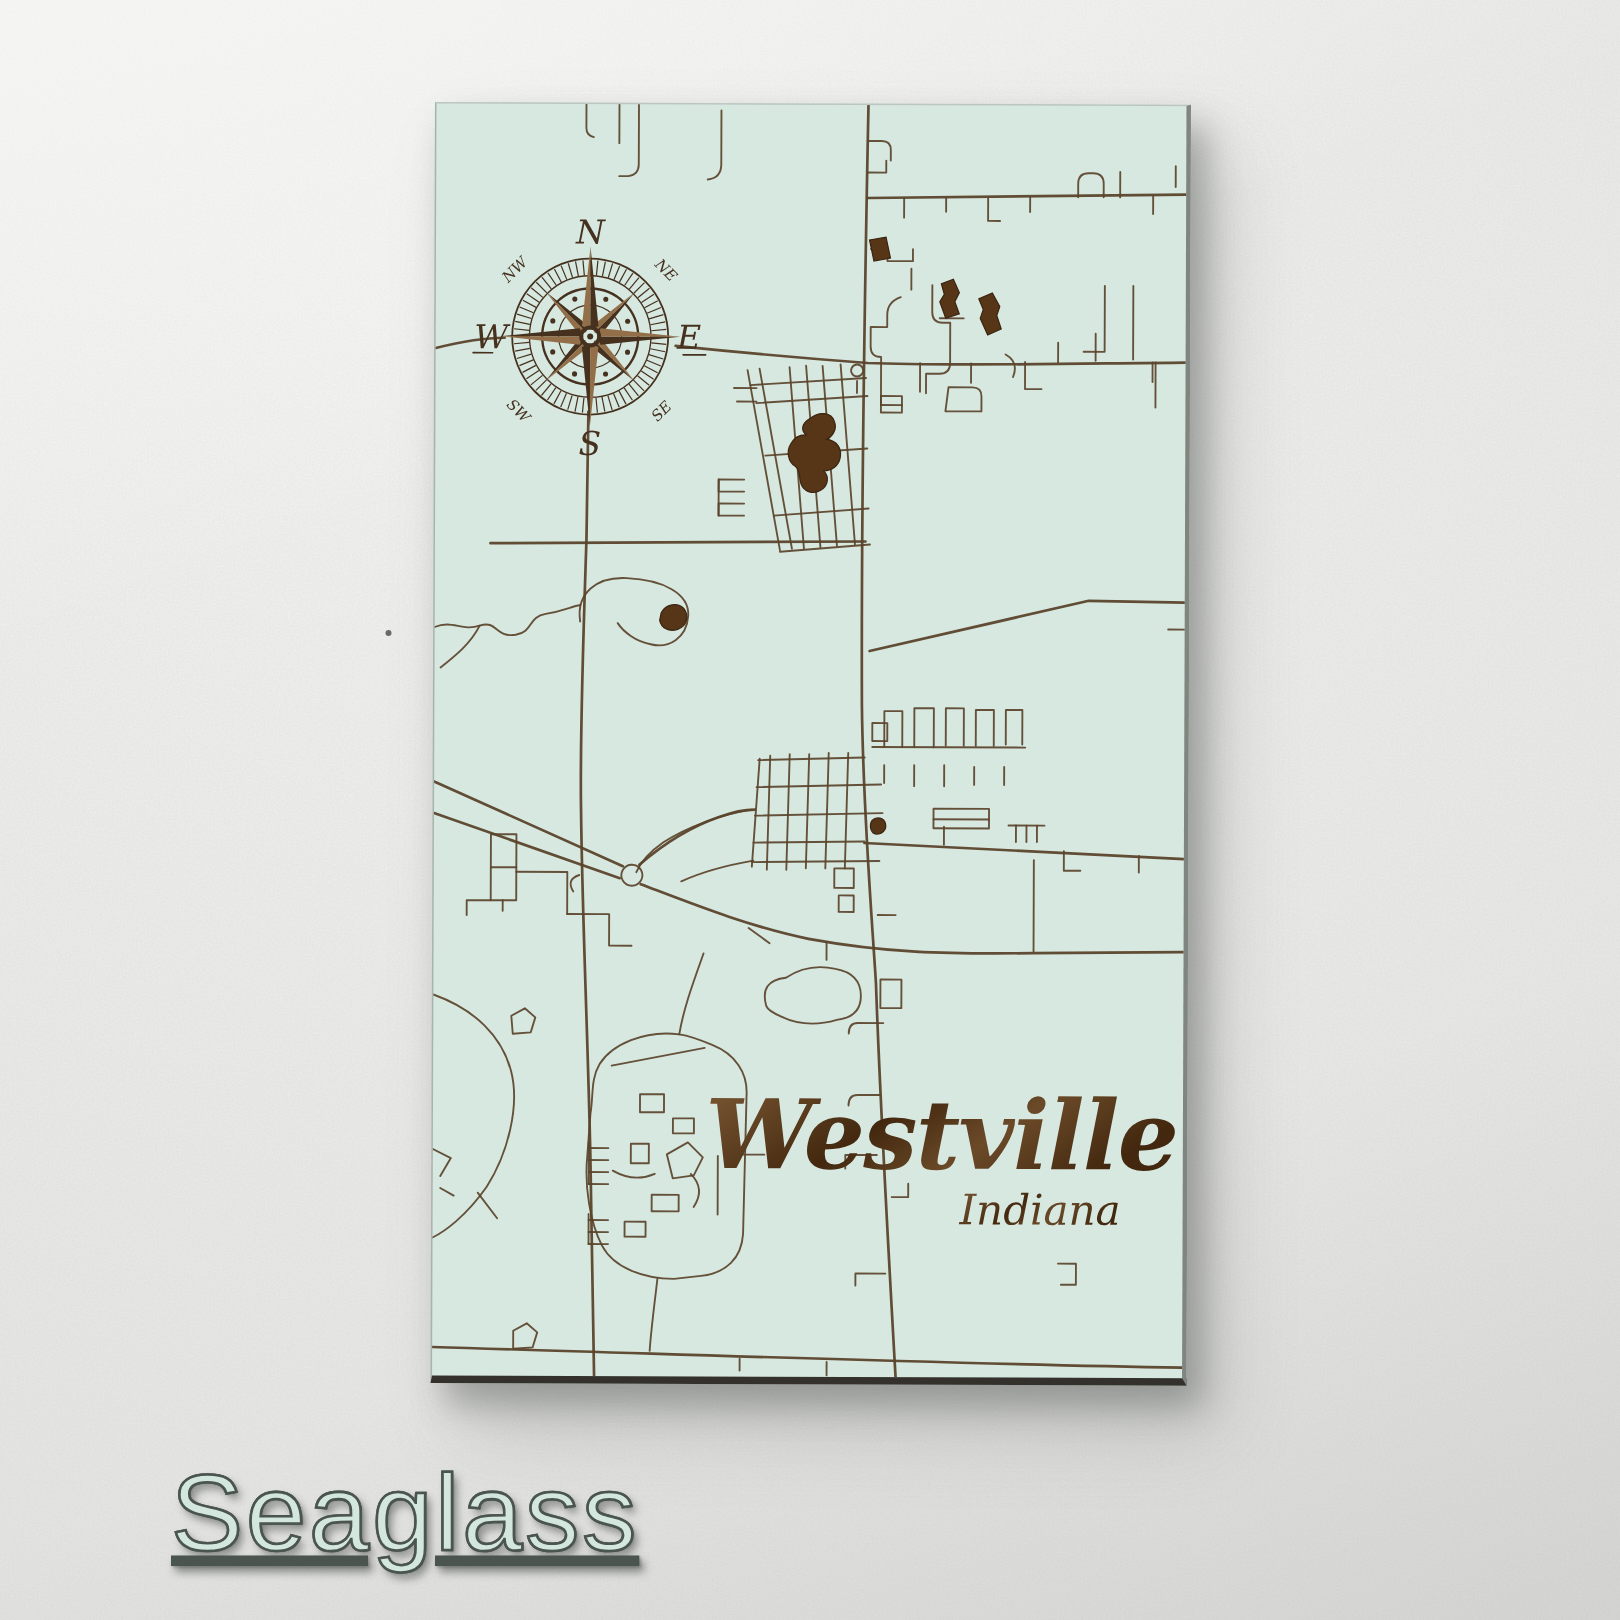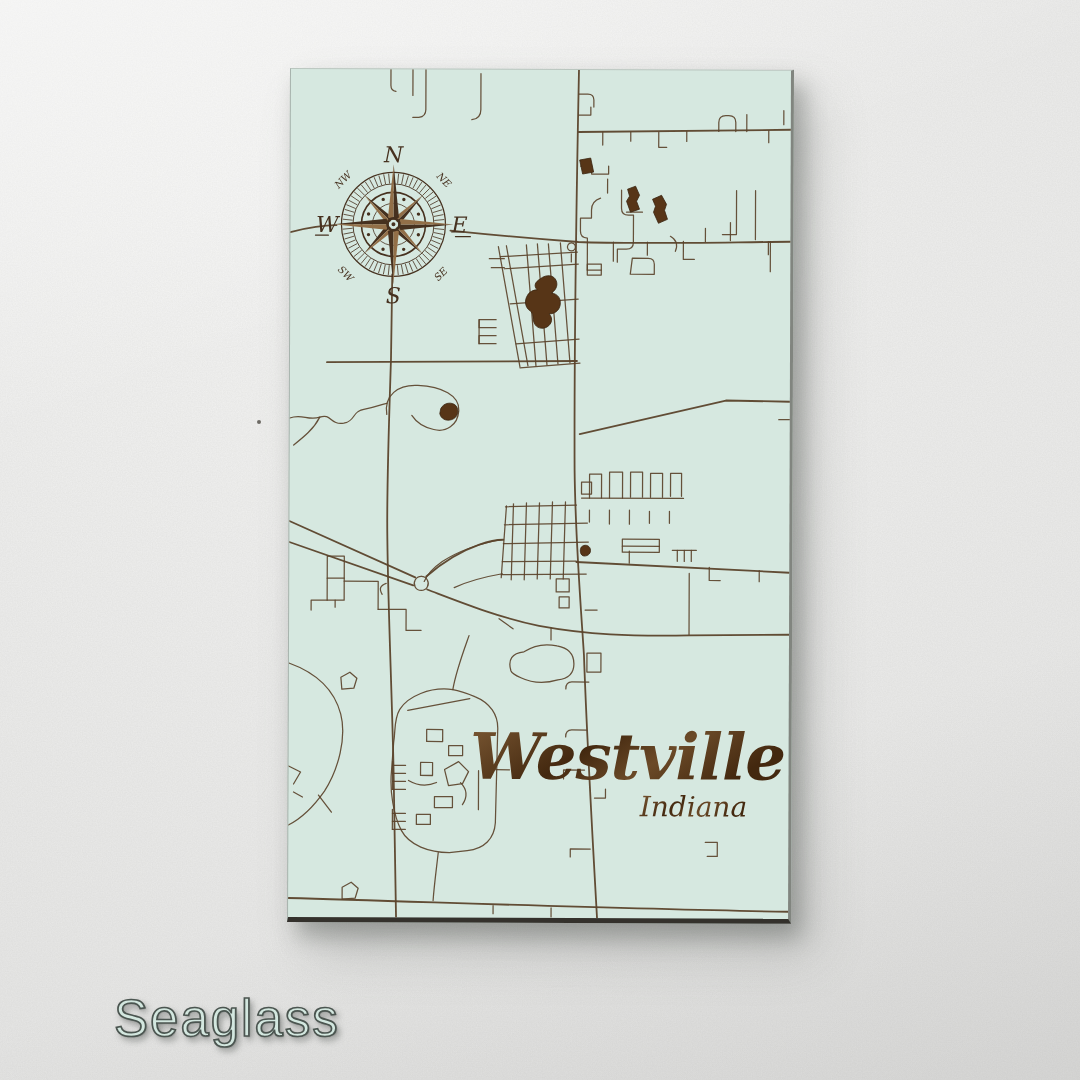--- a/index.html
+++ b/index.html
@@ -26,24 +26,24 @@
   .cs-d{fill:var(--compass_dark,#46311f)}
   .cs-l{fill:var(--compass_light,#926f48)}
   .cline{fill:none;stroke:var(--compass_dark,#46311f);stroke-width:1.1;stroke-linecap:round}
   .clbl{font-family:"DejaVu Serif",serif;font-style:italic;fill:var(--compass_dark,#46311f);text-anchor:middle}
   .clbl.big{font-size:22px}
   .clbl.small{font-size:10px}
   #map-title{font-family:"DejaVu Serif",serif;font-style:italic;font-weight:bold;font-size:64px;
     fill:url(#woodgrad);text-anchor:middle;letter-spacing:-1px}
   #map-subtitle{font-family:"DejaVu Serif",serif;font-style:italic;font-size:28px;
     fill:url(#woodgrad);text-anchor:middle}
-  #color-label{position:absolute;left:114px;top:989px;font-size:51px;letter-spacing:2px;
+  #color-label{position:absolute;left:114px;top:968px;font-size:72px;letter-spacing:2px;
     color:var(--label_fill,#d3e7df);
     -webkit-text-stroke:1.7px var(--label_stroke,#4b5550);
-    text-shadow:3px 4px 6px rgba(40,46,42,.5), 1px 1px 2px rgba(40,46,42,.35);}
+    text-shadow:3px 4px 6px rgba(40,46,42,.5), 1px 1px 2px rgba(40,46,42,.35);text-decoration:underline;}
   #speck{position:absolute;left:257px;top:420px;width:4px;height:4px;border-radius:50%;
     background:#4e4a44;opacity:.8}
 </style>
 </head>
 <body>
 
 <svg class="noise" width="1080" height="1080">
   <filter id="grain">
     <feTurbulence type="fractalNoise" baseFrequency="0.8" numOctaves="3" seed="7"></feTurbulence>
     <feColorMatrix type="matrix" values="0 0 0 0 0.42  0 0 0 0 0.42  0 0 0 0 0.40  0 0 0 0.16 0"></feColorMatrix>

